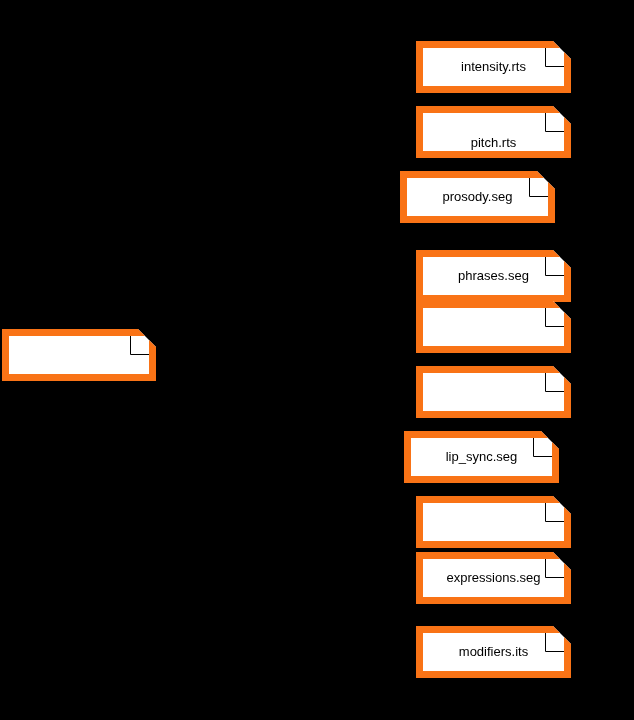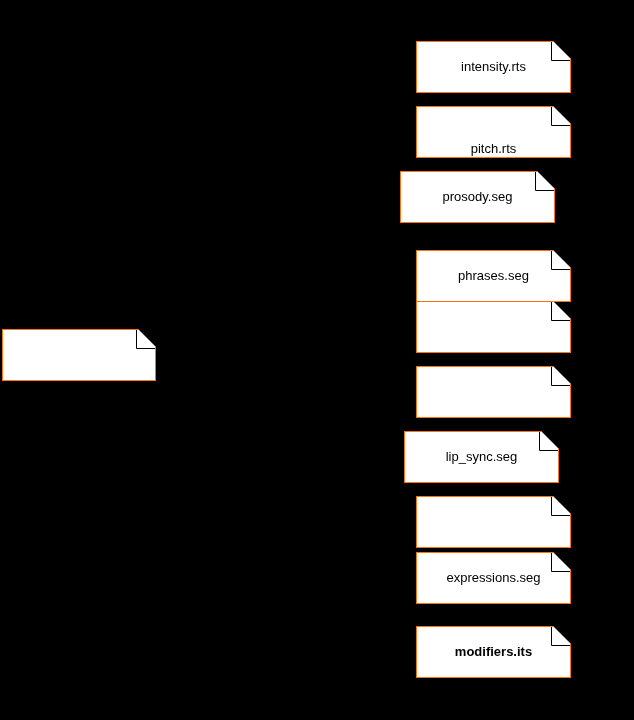--- a/index.html
+++ b/index.html
@@ -18,21 +18,21 @@
     position: absolute;
     left: 0;
     top: 0;
     width: 634px;
     height: 720px;
   }
   .node {
     position: absolute;
     box-sizing: border-box;
     background: #ffffff;
-    border: 1px solid #f97316;
+    border: 7px solid #f97316;
     display: flex;
     align-items: center;
     justify-content: center;
     color: #000000;
     font-size: 13px;
     line-height: 1.2;
     text-align: center;
     
     clip-path: polygon(0 0, calc(100% - 18px) 0, 100% 18px, 100% 100%, 0 100%);
   }
@@ -116,19 +116,19 @@
       <svg class="fold-line" width="19" height="19">
         <path d="M 0.5 0 L 0.5 18.5 L 19 18.5" fill="none" stroke="#000000" stroke-width="1"></path>
       </svg>
     </div>
     <div class="node" style="left: 416px; top: 552px; width: 155px; height: 52px; text-align: right;">
       <span class="node-label">expressions.seg</span>
       <svg class="fold-line" width="19" height="19">
         <path d="M 0.5 0 L 0.5 18.5 L 19 18.5" fill="none" stroke="#000000" stroke-width="1"></path>
       </svg>
     </div>
-    <div class="node" style="left: 416px; top: 626px; width: 155px; height: 52px; font-weight: bold;">
+    <div class="node" style="left: 416px; top: 626px; width: 155px; height: 52px;">
       <span class="node-label">modifiers.its</span>
       <svg class="fold-line" width="19" height="19">
         <path d="M 0.5 0 L 0.5 18.5 L 19 18.5" fill="none" stroke="#000000" stroke-width="1"></path>
       </svg>
     </div>
   </div>
 
 </body></html>

